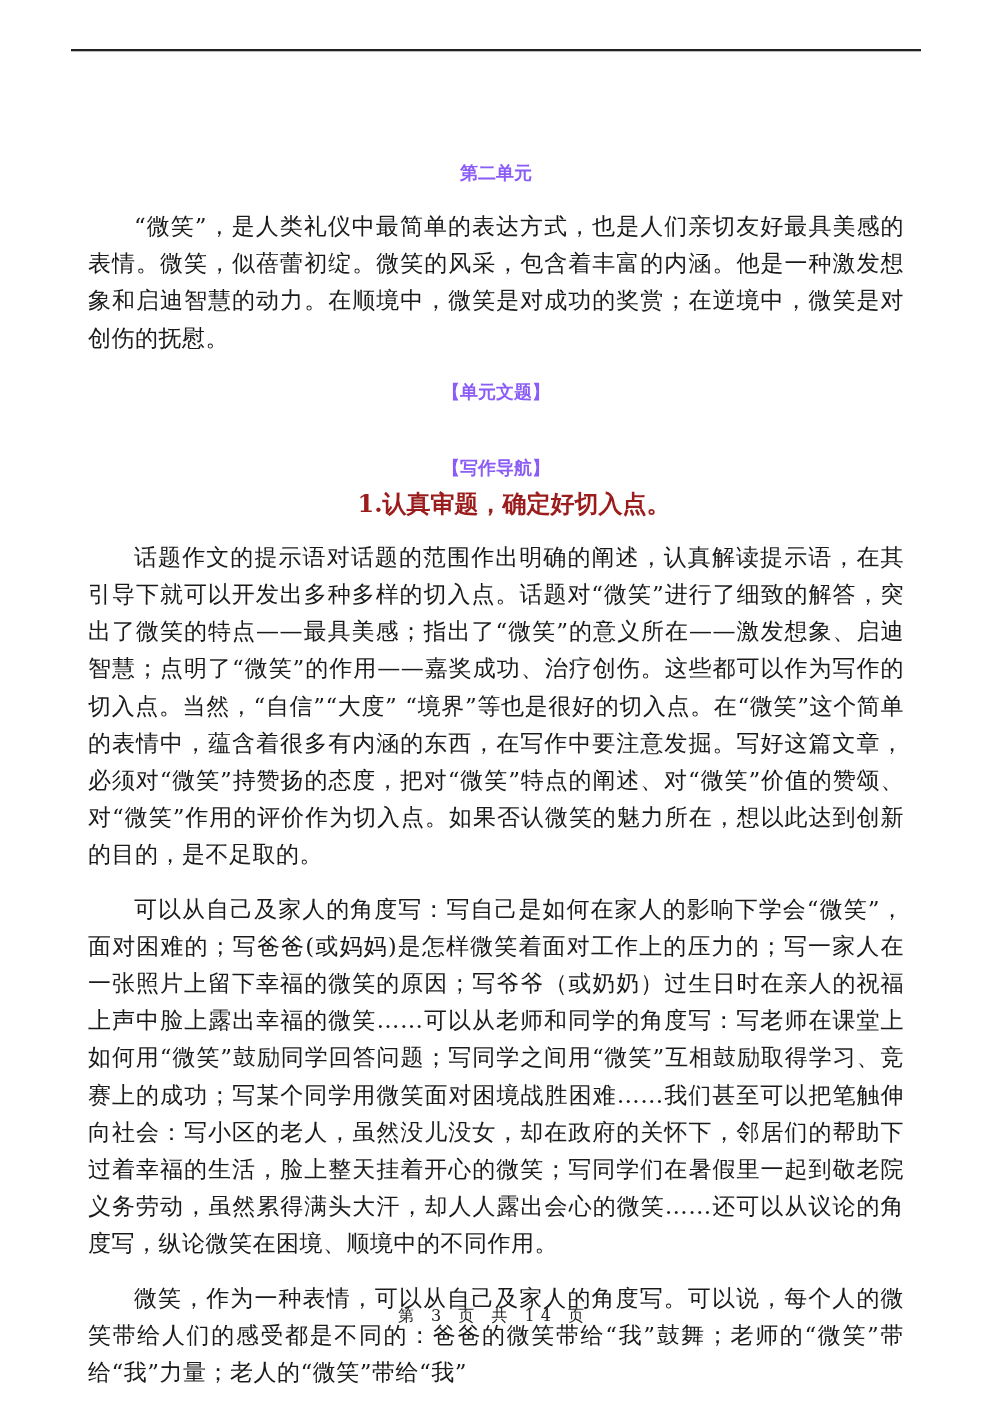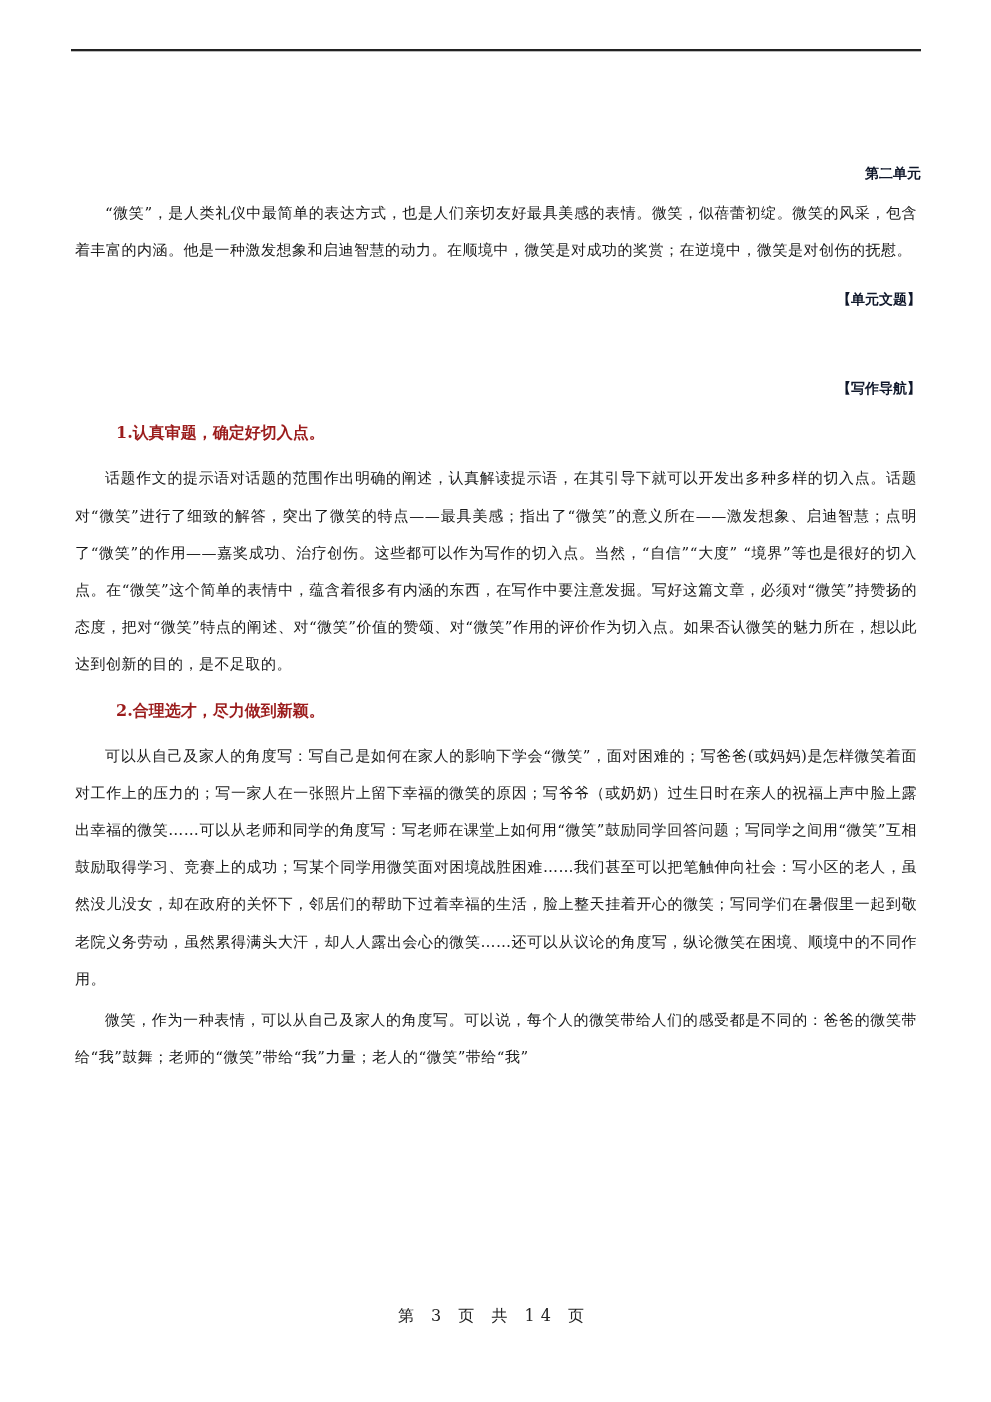--- a/index.html
+++ b/index.html
@@ -1,39 +1,38 @@
 <!DOCTYPE html>
 <html><head>
 <meta charset="utf-8">
 <style>
   html, body { margin: 0; padding: 0; background: #ffffff; }
   body { width: 991px; height: 1402px; position: relative; overflow: hidden;
          font-family: "DejaVu Serif", "Liberation Serif", serif; color: #1a1a1a; }
   .top-rule { position: absolute; left: 71px; top: 49px; width: 850px; height: 2px; background: #222; border-bottom: 1px solid #bbb; }
   .page { position: absolute; left: 71px; top: 155px; width: 850px; }
-  .center-heading { text-align: right; color: #0f172a; font-size: 14px; font-weight: bold; height: 36px; line-height: 36px; margin: 0; }
-  .para { font-size: 15px; line-height: 37.2px; text-indent: 2em; margin: 4px; text-align: justify; letter-spacing: 0.5px; }
-  .sub-heading { color: #9b1c1c; font-weight: bold; font-size: 16px; line-height: 36px; margin: 9px; padding-left: 36px; }
+  .center-heading { text-align: center; color: #8b5cf6; font-size: 18px; font-weight: bold; height: 36px; line-height: 36px; margin: 0; }
+  .para { font-size: 23px; line-height: 37.2px; text-indent: 2em; margin: 17px; text-align: justify; letter-spacing: 0.5px; }
+  .sub-heading { color: #9b1c1c; font-weight: bold; font-size: 24px; line-height: 36px; margin: 0; padding-left: 36px; text-align: center; }
   .spacer { height: 38px; }
   .footer { position: absolute; top: 1306px; left: 0; width: 988px; text-align: center; font-size: 16px; color: #222; letter-spacing: 6px; }
 </style>
 </head>
 <body>
 
 <div class="top-rule"></div>
 
 <div class="page">
   <p class="center-heading">第二单元</p>
   <p class="para">“微笑”，是人类礼仪中最简单的表达方式，也是人们亲切友好最具美感的表情。微笑，似蓓蕾初绽。微笑的风采，包含着丰富的内涵。他是一种激发想象和启迪智慧的动力。在顺境中，微笑是对成功的奖赏；在逆境中，微笑是对创伤的抚慰。</p>
   <p class="center-heading" style="margin-top:12px">【单元文题】</p>
   <div class="spacer"></div>
-  <p class="center-heading" style="margin-top:15px">【写作导航】</p>
+  <p class="center-heading" style="margin-top:2px">【写作导航】</p>
 
   <p class="sub-heading">1.认真审题，确定好切入点。</p>
   <p class="para">话题作文的提示语对话题的范围作出明确的阐述，认真解读提示语，在其引导下就可以开发出多种多样的切入点。话题对“微笑”进行了细致的解答，突出了微笑的特点——最具美感；指出了“微笑”的意义所在——激发想象、启迪智慧；点明了“微笑”的作用——嘉奖成功、治疗创伤。这些都可以作为写作的切入点。当然，“自信”“大度” “境界”等也是很好的切入点。在“微笑”这个简单的表情中，蕴含着很多有内涵的东西，在写作中要注意发掘。写好这篇文章，必须对“微笑”持赞扬的态度，把对“微笑”特点的阐述、对“微笑”价值的赞颂、对“微笑”作用的评价作为切入点。如果否认微笑的魅力所在，想以此达到创新的目的，是不足取的。</p>
 
-  <p class="sub-heading">2.合理选才，尽力做到新颖。</p>
   <p class="para">可以从自己及家人的角度写：写自己是如何在家人的影响下学会“微笑”，面对困难的；写爸爸(或妈妈)是怎样微笑着面对工作上的压力的；写一家人在一张照片上留下幸福的微笑的原因；写爷爷（或奶奶）过生日时在亲人的祝福上声中脸上露出幸福的微笑……可以从老师和同学的角度写：写老师在课堂上如何用“微笑”鼓励同学回答问题；写同学之间用“微笑”互相鼓励取得学习、竞赛上的成功；写某个同学用微笑面对困境战胜困难……我们甚至可以把笔触伸向社会：写小区的老人，虽然没儿没女，却在政府的关怀下，邻居们的帮助下过着幸福的生活，脸上整天挂着开心的微笑；写同学们在暑假里一起到敬老院义务劳动，虽然累得满头大汗，却人人露出会心的微笑……还可以从议论的角度写，纵论微笑在困境、顺境中的不同作用。</p>
 
   <p class="para">微笑，作为一种表情，可以从自己及家人的角度写。可以说，每个人的微笑带给人们的感受都是不同的：爸爸的微笑带给“我”鼓舞；老师的“微笑”带给“我”力量；老人的“微笑”带给“我”</p>
 </div>
 
 <div class="footer">第 3 页 共 14 页</div>
 
 </body></html>

